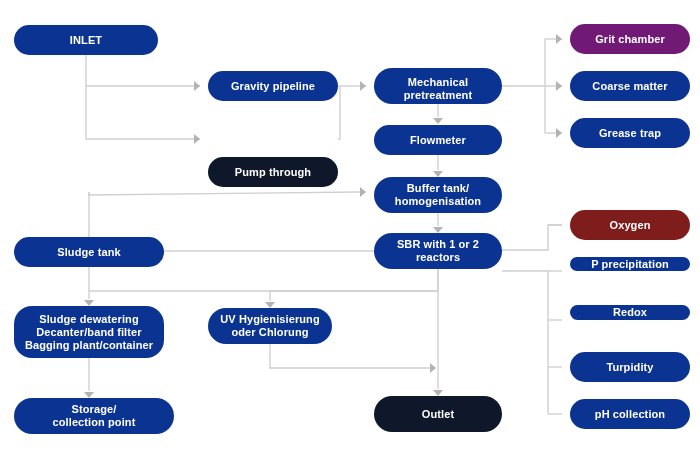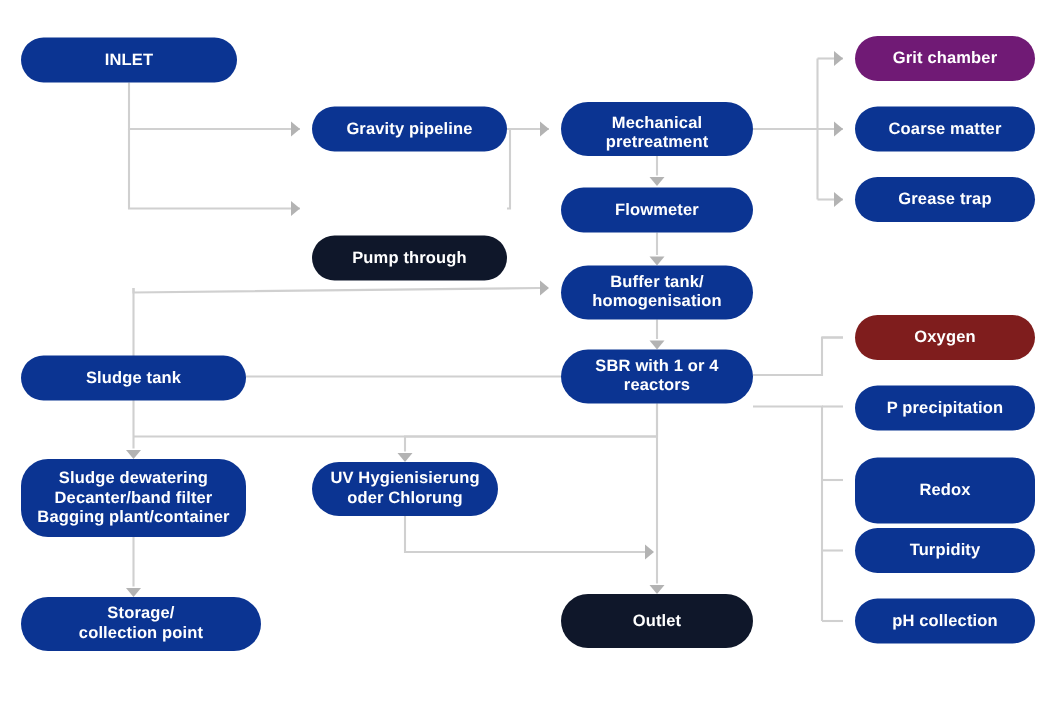--- a/index.html
+++ b/index.html
@@ -98,21 +98,21 @@
       <span>Grease trap</span>
     </div>
     <div class="node" style="left: 570px; top: 71px; width: 120px; height: 30px; background: rgb(11, 52, 146); color: rgb(255, 255, 255); border-radius: 15px;">
       <span>Coarse matter</span>
     </div>
     <div class="node" style="left: 374px; top: 177px; width: 128px; height: 36px; background: rgb(11, 52, 146); color: rgb(255, 255, 255); border-radius: 18px;">
       <span>Buffer tank/
 homogenisation</span>
     </div>
     <div class="node" style="left: 374px; top: 233px; width: 128px; height: 36px; background: rgb(11, 52, 146); color: rgb(255, 255, 255); border-radius: 18px;">
-      <span>SBR with 1 or 4
+      <span>SBR with 1 or 2
 reactors</span>
     </div>
     <div class="node" style="left: 14px; top: 237px; width: 150px; height: 30px; background: rgb(11, 52, 146); color: rgb(255, 255, 255); border-radius: 15px;">
       <span>Sludge tank</span>
     </div>
     <div class="node" style="left: 14px; top: 306px; width: 150px; height: 52px; background: rgb(11, 52, 146); color: rgb(255, 255, 255); border-radius: 18px;">
       <span>Sludge dewatering
 Decanter/band filter
 Bagging plant/container</span>
     </div>
@@ -123,24 +123,24 @@
     <div class="node" style="left: 208px; top: 308px; width: 124px; height: 36px; background: rgb(11, 52, 146); color: rgb(255, 255, 255); border-radius: 18px;">
       <span>UV Hygienisierung
 oder Chlorung</span>
     </div>
     <div class="node" style="left: 374px; top: 396px; width: 128px; height: 36px; background: #0f172a; color: rgb(255, 255, 255); border-radius: 18px;">
       <span>Outlet</span>
     </div>
     <div class="node" style="left: 570px; top: 210px; width: 120px; height: 30px; background: #7f1d1d; color: rgb(255, 255, 255); border-radius: 15px;">
       <span>Oxygen</span>
     </div>
-    <div class="node" style="left: 570px; top: 257px; width: 120px; height: 30px; background: rgb(11, 52, 146); color: rgb(255, 255, 255); border-radius: 15px;">
+    <div class="node" style="left: 570px; top: 257px; width: 120px; height: 14px; background: rgb(11, 52, 146); color: rgb(255, 255, 255); border-radius: 15px;">
       <span>P precipitation</span>
     </div>
-    <div class="node" style="left: 570px; top: 305px; width: 120px; height: 44px; background: rgb(11, 52, 146); color: rgb(255, 255, 255); border-radius: 15px;">
+    <div class="node" style="left: 570px; top: 305px; width: 120px; height: 15px; background: rgb(11, 52, 146); color: rgb(255, 255, 255); border-radius: 15px;">
       <span>Redox</span>
     </div>
     <div class="node" style="left: 570px; top: 352px; width: 120px; height: 30px; background: rgb(11, 52, 146); color: rgb(255, 255, 255); border-radius: 15px;">
       <span>Turpidity</span>
     </div>
     <div class="node" style="left: 570px; top: 399px; width: 120px; height: 30px; background: rgb(11, 52, 146); color: rgb(255, 255, 255); border-radius: 15px;">
       <span>pH collection</span>
     </div>
   </div>
 

